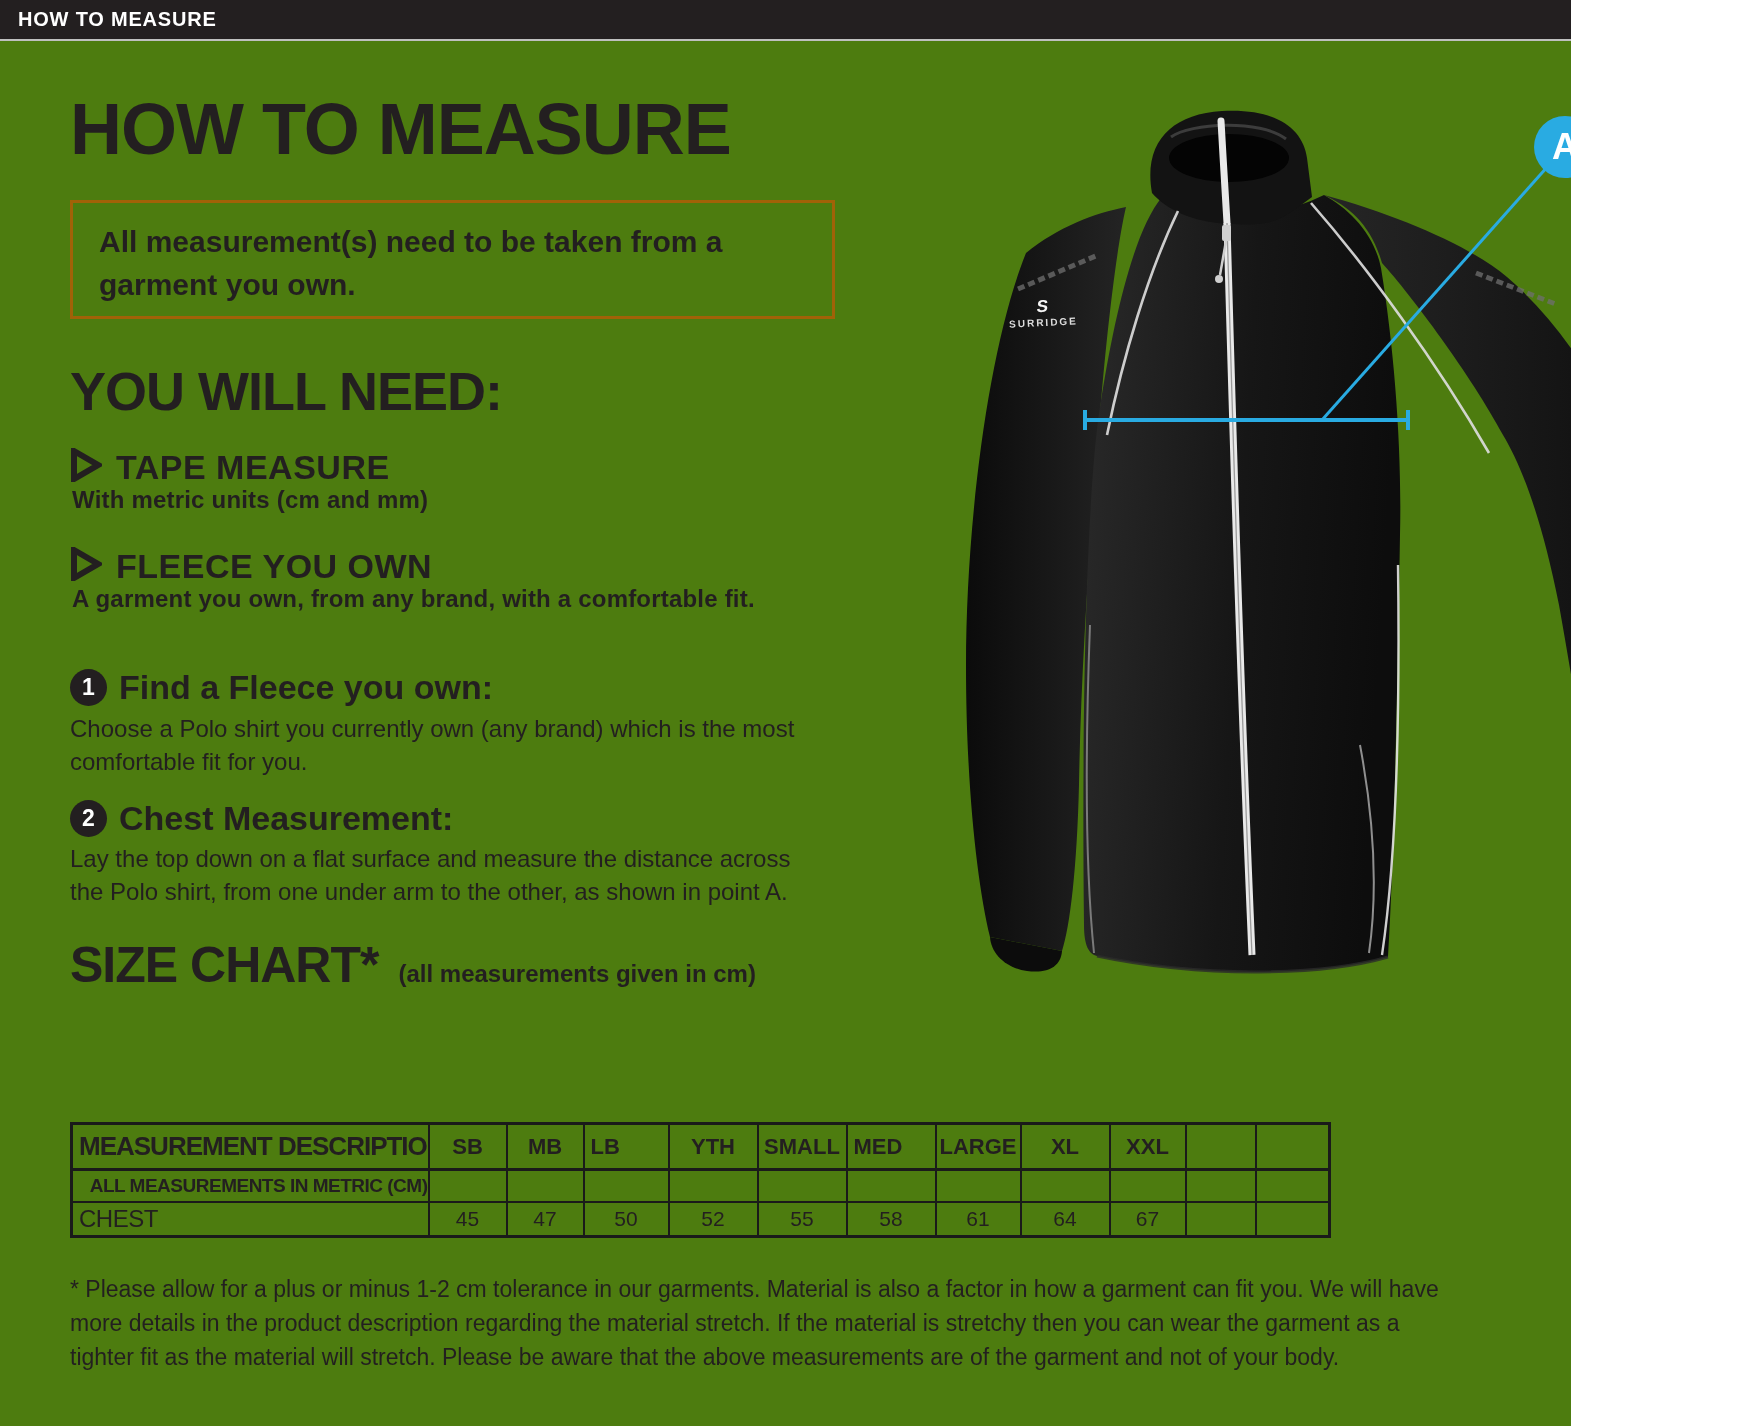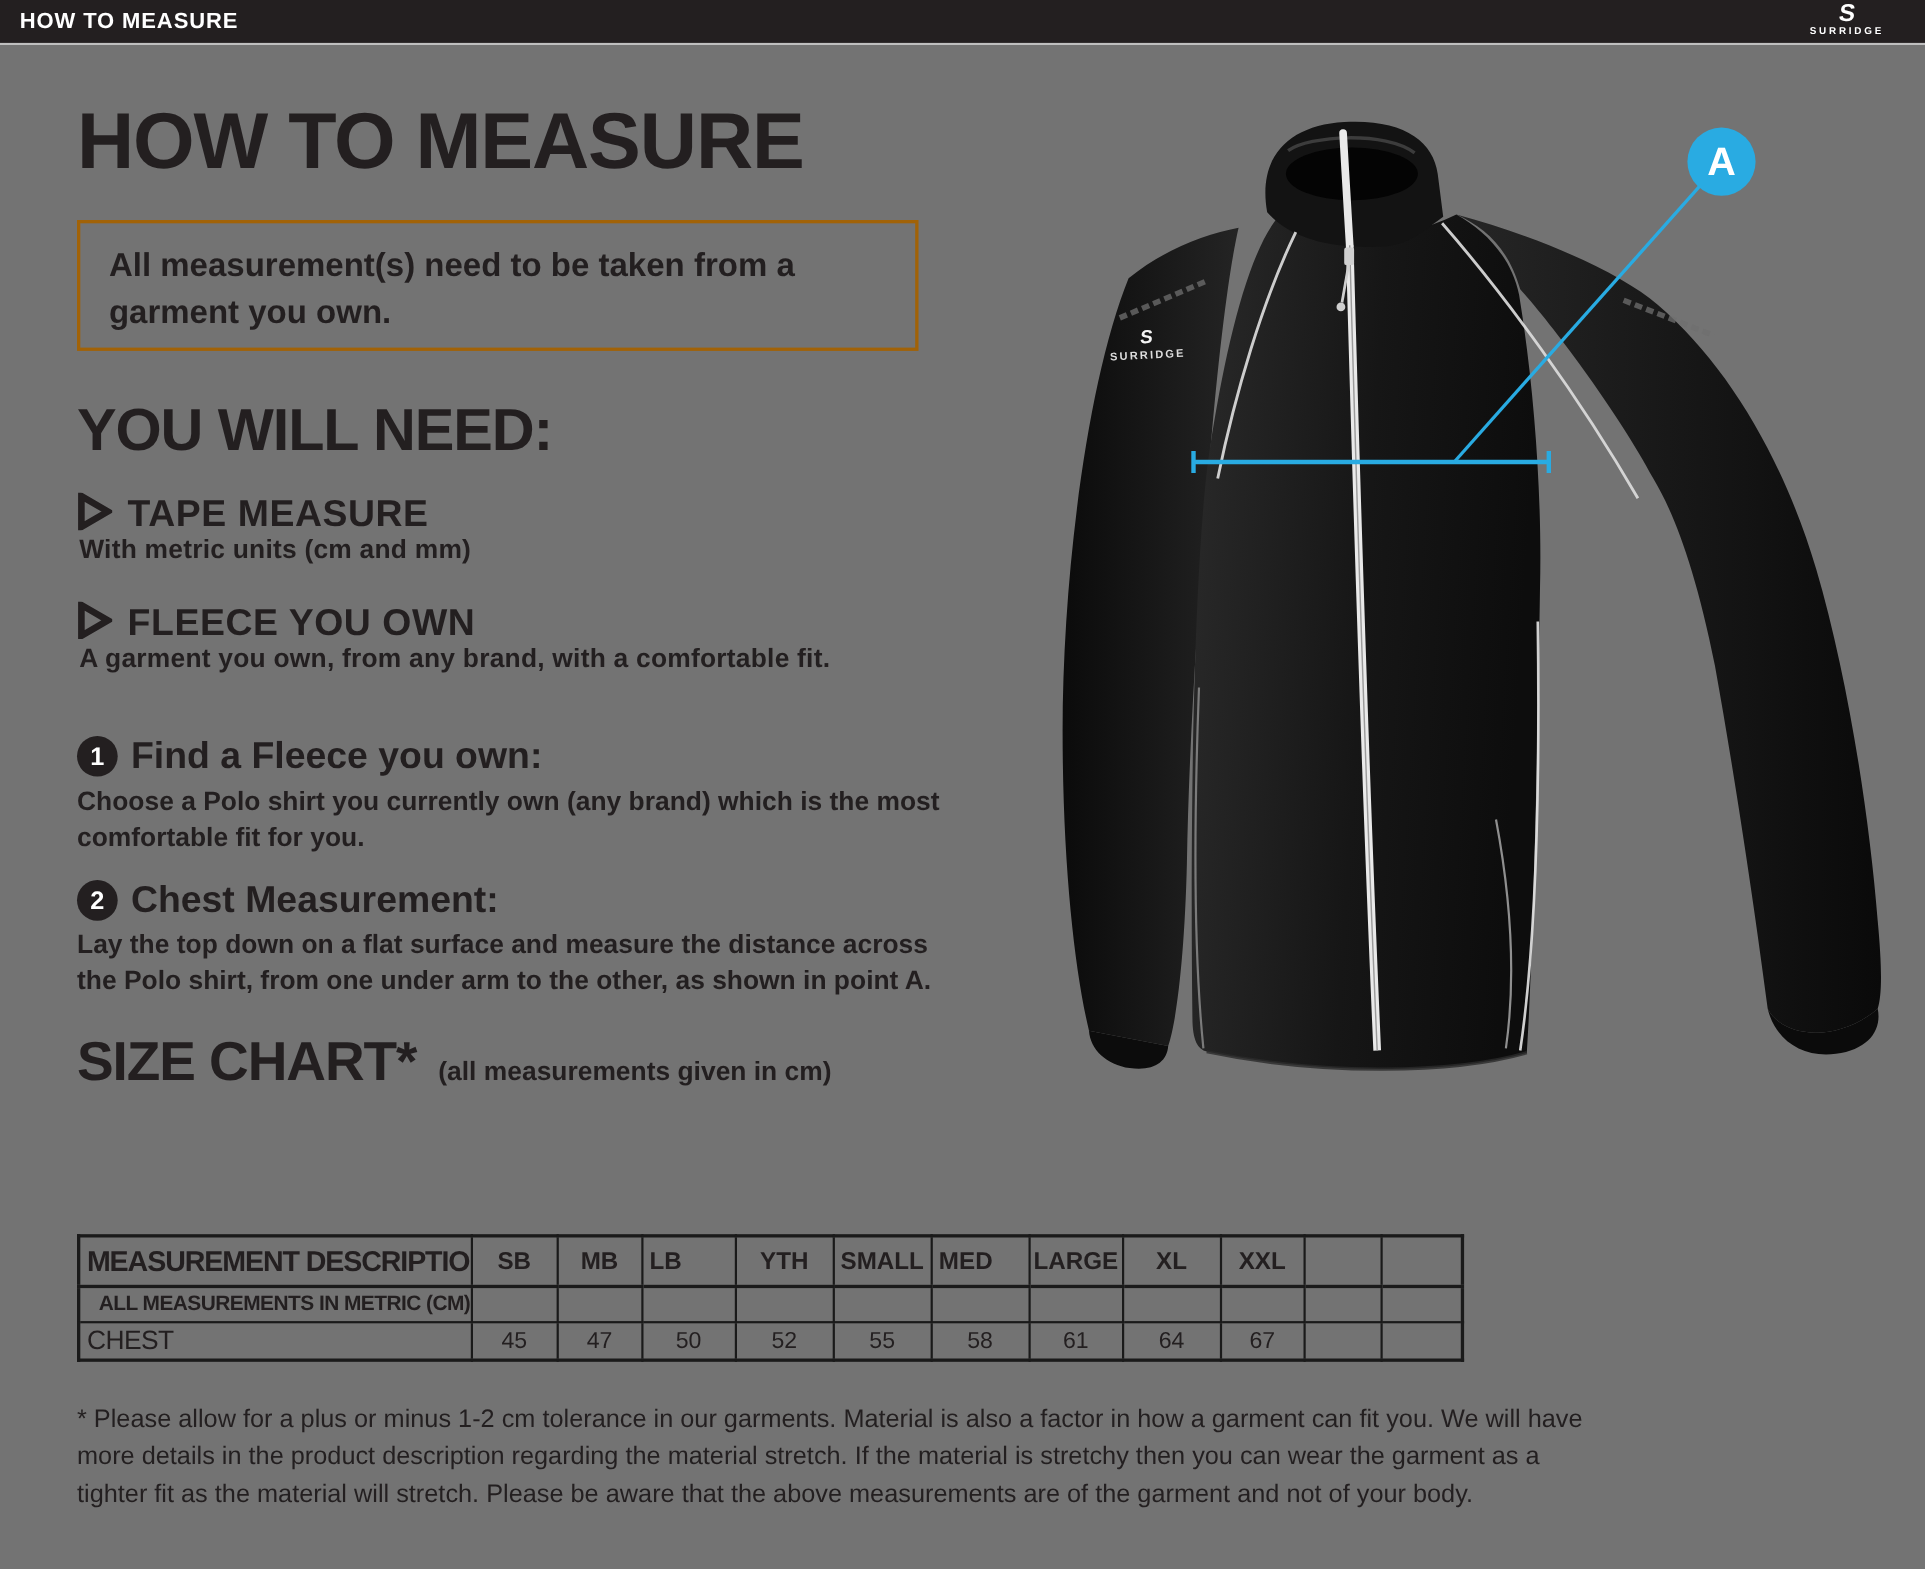--- a/index.html
+++ b/index.html
@@ -1,18 +1,18 @@
 <!DOCTYPE html>
 <html><head>
 <meta charset="utf-8">
 <style>
   * { margin:0; padding:0; box-sizing:border-box; }
   html,body { background:#ffffff; }
   body { font-family:"Liberation Sans", sans-serif; color:#231f20; }
-  .page { position:relative; width:1750px; height:1426px; background:#737373; overflow:hidden; }
+  .page { position:relative; width:1571px; height:1426px; background:#4d7c0f; overflow:hidden; }
 
   
   .topbar { position:absolute; left:0; top:0; width:1750px; height:41px;
             background:#231f20; border-bottom:2px solid #bfbfbf;
             display:flex; align-items:center; }
   .topbar-title { color:#fff; font-size:20px; font-weight:bold; letter-spacing:0.8px; padding-left:18px; }
   .topbar-logo { position:absolute; right:16px; top:1px; width:110px; text-align:center; color:#fff; line-height:1; }
   .logo-mark { font-size:22px; font-weight:bold; transform:skewX(-8deg); display:inline-block; line-height:22px; }
   .logo-word { font-size:9px; font-weight:bold; letter-spacing:2.5px; display:block; margin-top:1px; }
 
@@ -25,21 +25,21 @@
   .h2 { position:absolute; left:70px; top:360px; font-size:54px; font-weight:bold; letter-spacing:-1px; }
 
   .need-item-title { position:absolute; font-size:34px; font-weight:bold; letter-spacing:0.5px; display:flex; align-items:flex-start; gap:14px; }
   .need-item-desc { position:absolute; font-size:24px; font-weight:bold; letter-spacing:0.2px; }
   .tri { width:32px; height:34px; display:block; }
 
   .step-head { position:absolute; display:flex; align-items:center; gap:12px; }
   .step-num { width:37px; height:37px; border-radius:50%; background:#231f20; color:#fff;
               font-size:23px; font-weight:bold; text-align:center; line-height:37px; flex:0 0 37px; }
   .step-title { font-size:34px; font-weight:bold; }
-  .step-desc { position:absolute; font-size:24px; font-weight:bold; line-height:33px; width:860px; }
+  .step-desc { position:absolute; font-size:24px; font-weight:normal; line-height:33px; width:860px; }
 
   .sizechart-head { position:absolute; left:70px; top:936px; display:flex; align-items:baseline; }
   .sizechart-title { font-size:50px; font-weight:bold; letter-spacing:-1px; }
   .sizechart-sub { font-size:24px; font-weight:bold; margin-left:20px; }
 
   
   table.size-table { position:absolute; left:70px; top:1122px; border-collapse:collapse;
                      table-layout:fixed; width:1258px; }
   table.size-table td { border:2px solid #1a1a1a; vertical-align:middle; overflow:hidden; white-space:nowrap; }
   table.size-table { border:3px solid #1a1a1a; }

